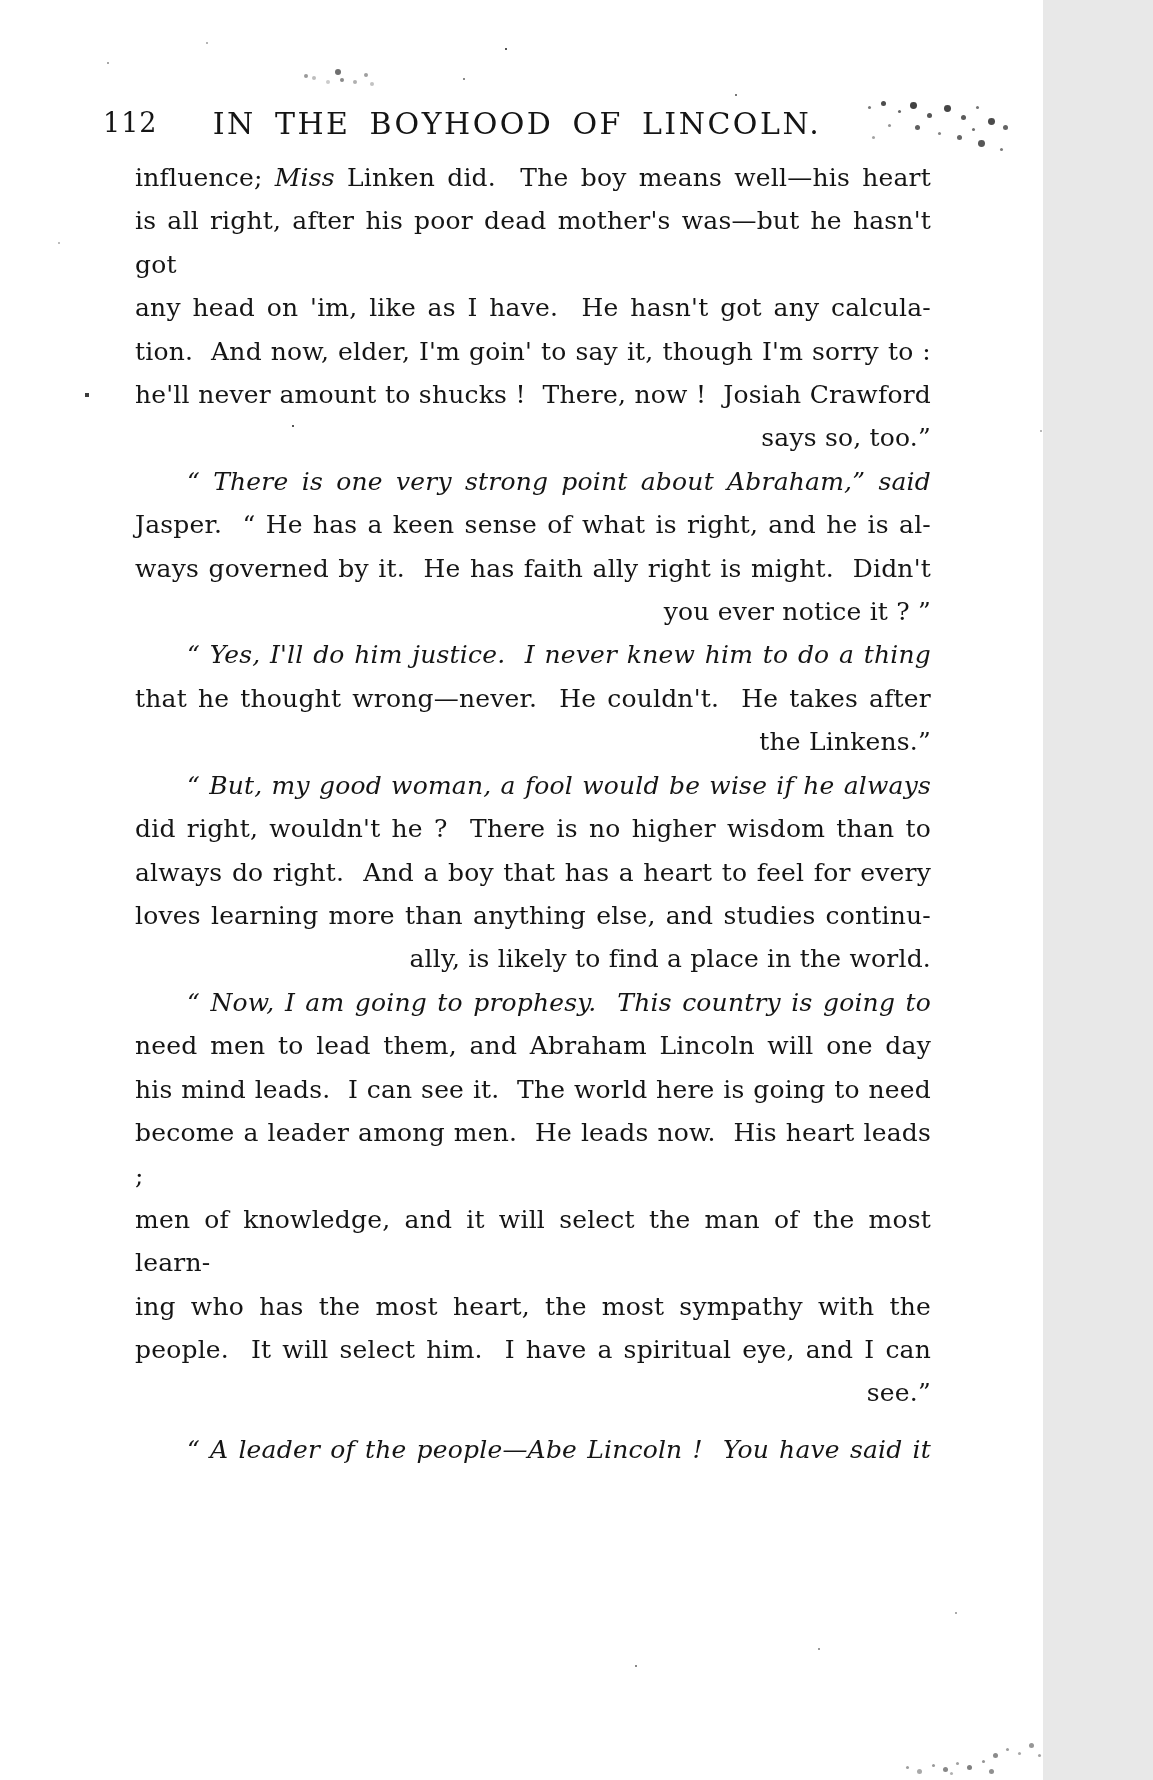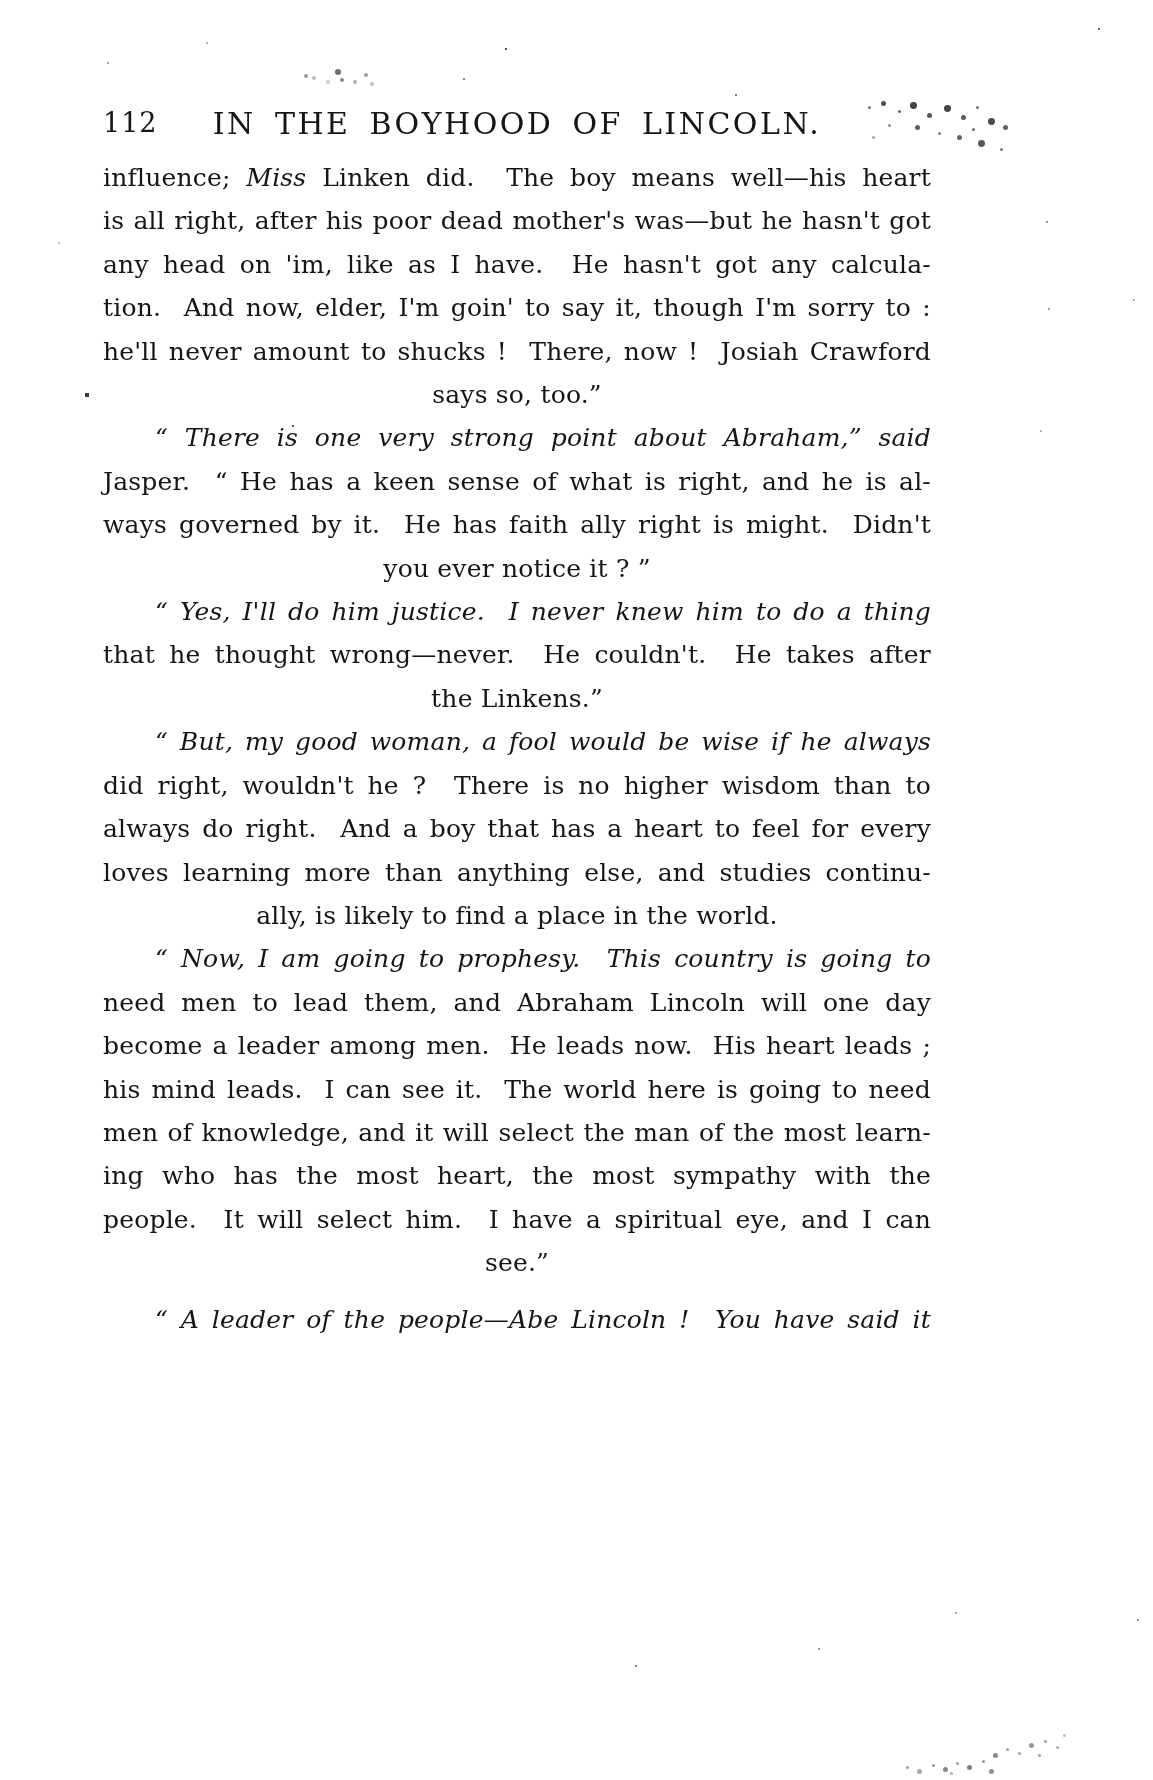--- a/index.html
+++ b/index.html
@@ -1,32 +1,32 @@
 <!DOCTYPE html>
 <html><head>
 <meta charset="utf-8">
 <style>
   html,body{margin:0;padding:0;background:#e8e8e8;}
   .page{
     position:relative;
-    width:1153px;height:1780px;
+    width:1043px;height:1780px;
     background:#ffffff;
     overflow:hidden;
     font-family:"DejaVu Serif","Liberation Serif",serif;
     color:#151515;
   }
   
   .header{position:absolute;left:103px;top:106px;width:828px;text-align:center;}
   .pageno{position:absolute;left:0;top:1px;font-size:27px;letter-spacing:1px;}
   .running-title{font-size:30px;letter-spacing:2.5px;word-spacing:7px;white-space:pre;}
   
   .text{position:absolute;left:103px;top:156px;width:828px;font-size:25px;letter-spacing:.2px;}
-  .ln{line-height:43.4px;min-height:43.4px;white-space:pre-wrap;}
+  .ln{line-height:43.4px;min-height:43.4px;white-space:pre-wrap;margin-left:32px;}
   .full{text-align:justify;text-align-last:justify;}
-  .last{text-align:center;}
+  .last{text-align:right;}
   .indent{padding-left:52px;font-style:italic;}
   .gap{margin-top:13px;}
   .it{font-style:italic;}
   
   .artifact{position:absolute;pointer-events:none;}
   .smudge-top{
     left:298px;top:66px;width:4px;height:4px;border-radius:50%;background:transparent;
     box-shadow:6px 8px 0 0 #9a9a9a,14px 10px 0 0 #bdbdbd,38px 4px 0 1px #6f6f6f,
       42px 12px 0 0 #8a8a8a,55px 14px 0 0 #b0b0b0,66px 7px 0 0 #9f9f9f,
       72px 16px 0 0 #c2c2c2,28px 14px 0 0 #cccccc;
@@ -86,22 +86,22 @@
     <div class="ln full indent">“ Yes, I'll do him justice.  I never knew him to do a thing</div>
     <div class="ln full">that he thought wrong—never.  He couldn't.  He takes after</div>
     <div class="ln last">the Linkens.”</div>
     <div class="ln full indent">“ But, my good woman, a fool would be wise if he always</div>
     <div class="ln full">did right, wouldn't he ?  There is no higher wisdom than to</div>
     <div class="ln full">always do right.  And a boy that has a heart to feel for every</div>
     <div class="ln full">loves learning more than anything else, and studies continu-</div>
     <div class="ln last">ally, is likely to find a place in the world.</div>
     <div class="ln full indent">“ Now, I am going to prophesy.  This country is going to</div>
     <div class="ln full">need men to lead them, and Abraham Lincoln will one day</div>
+    <div class="ln full">his mind leads.  I can see it.  The world here is going to need</div>
     <div class="ln full">become a leader among men.  He leads now.  His heart leads ;</div>
-    <div class="ln full">his mind leads.  I can see it.  The world here is going to need</div>
     <div class="ln full">men of knowledge, and it will select the man of the most learn-</div>
     <div class="ln full">ing who has the most heart, the most sympathy with the</div>
     <div class="ln full">people.  It will select him.  I have a spiritual eye, and I can</div>
     <div class="ln last">see.”</div>
     <div class="ln full indent gap">“ A leader of the people—Abe Lincoln !  You have said it</div>
   </main>
 
   <div class="artifact smudge-top"></div>
   <div class="artifact smudge-title"></div>
   <div class="artifact scrawl-bottom"></div>

